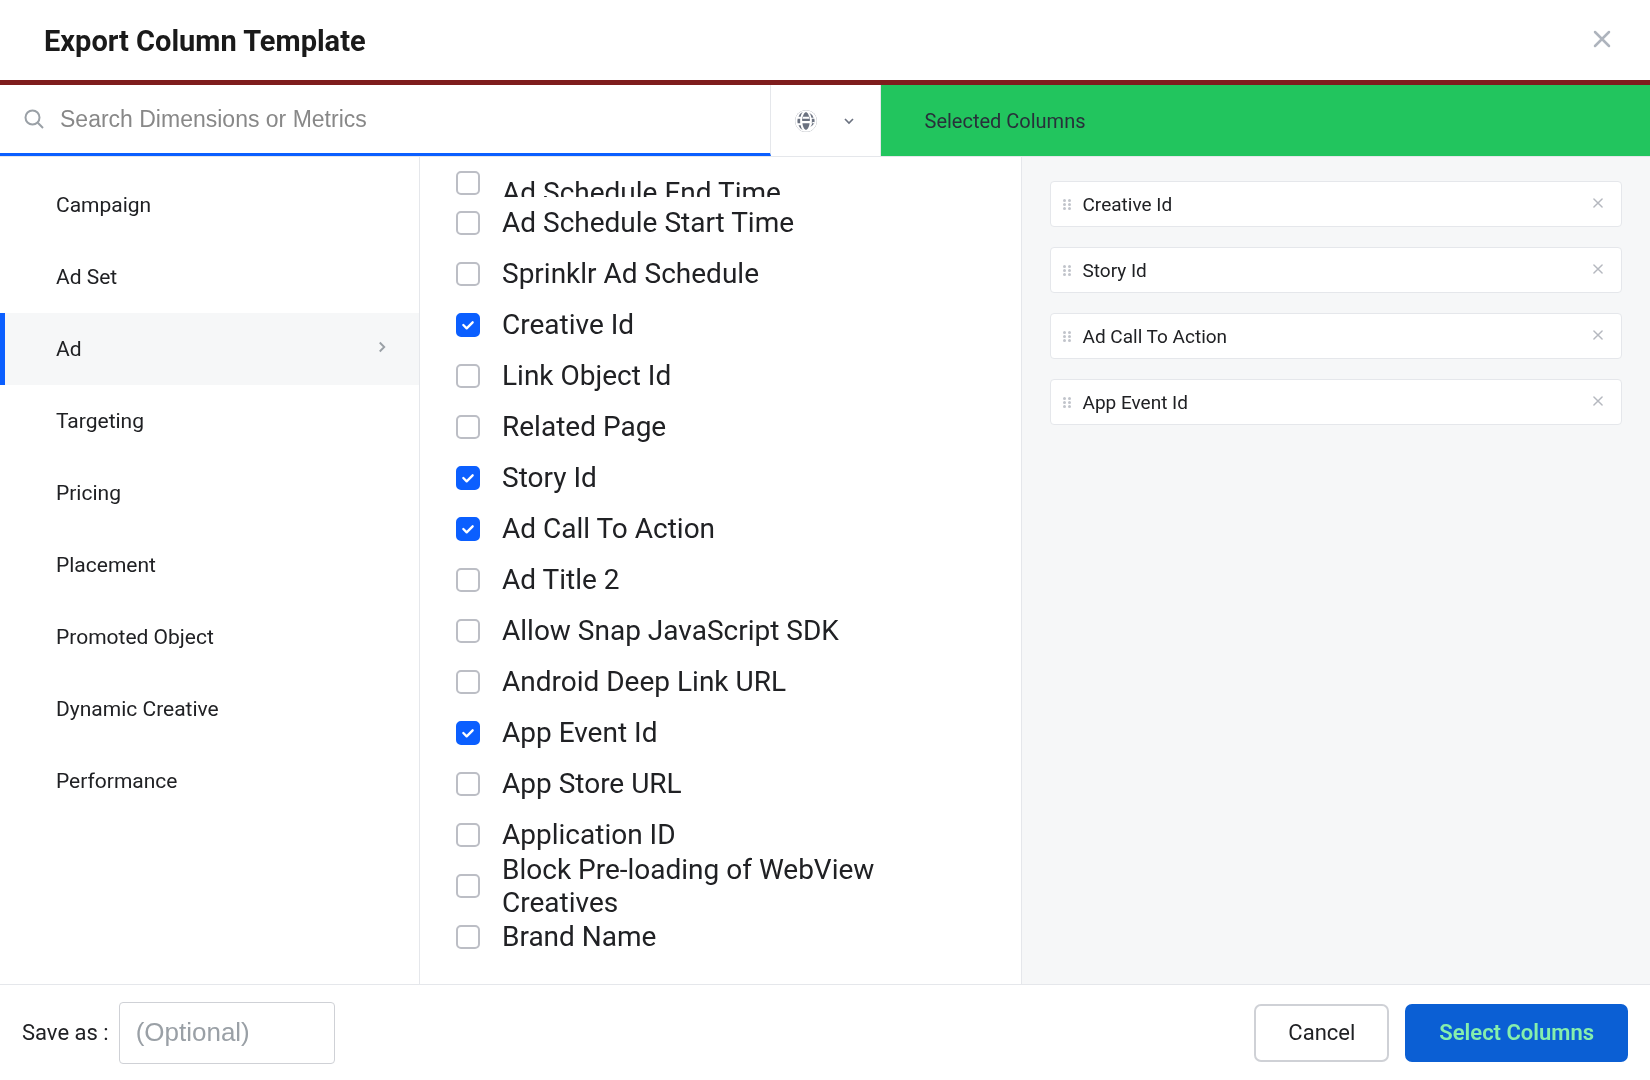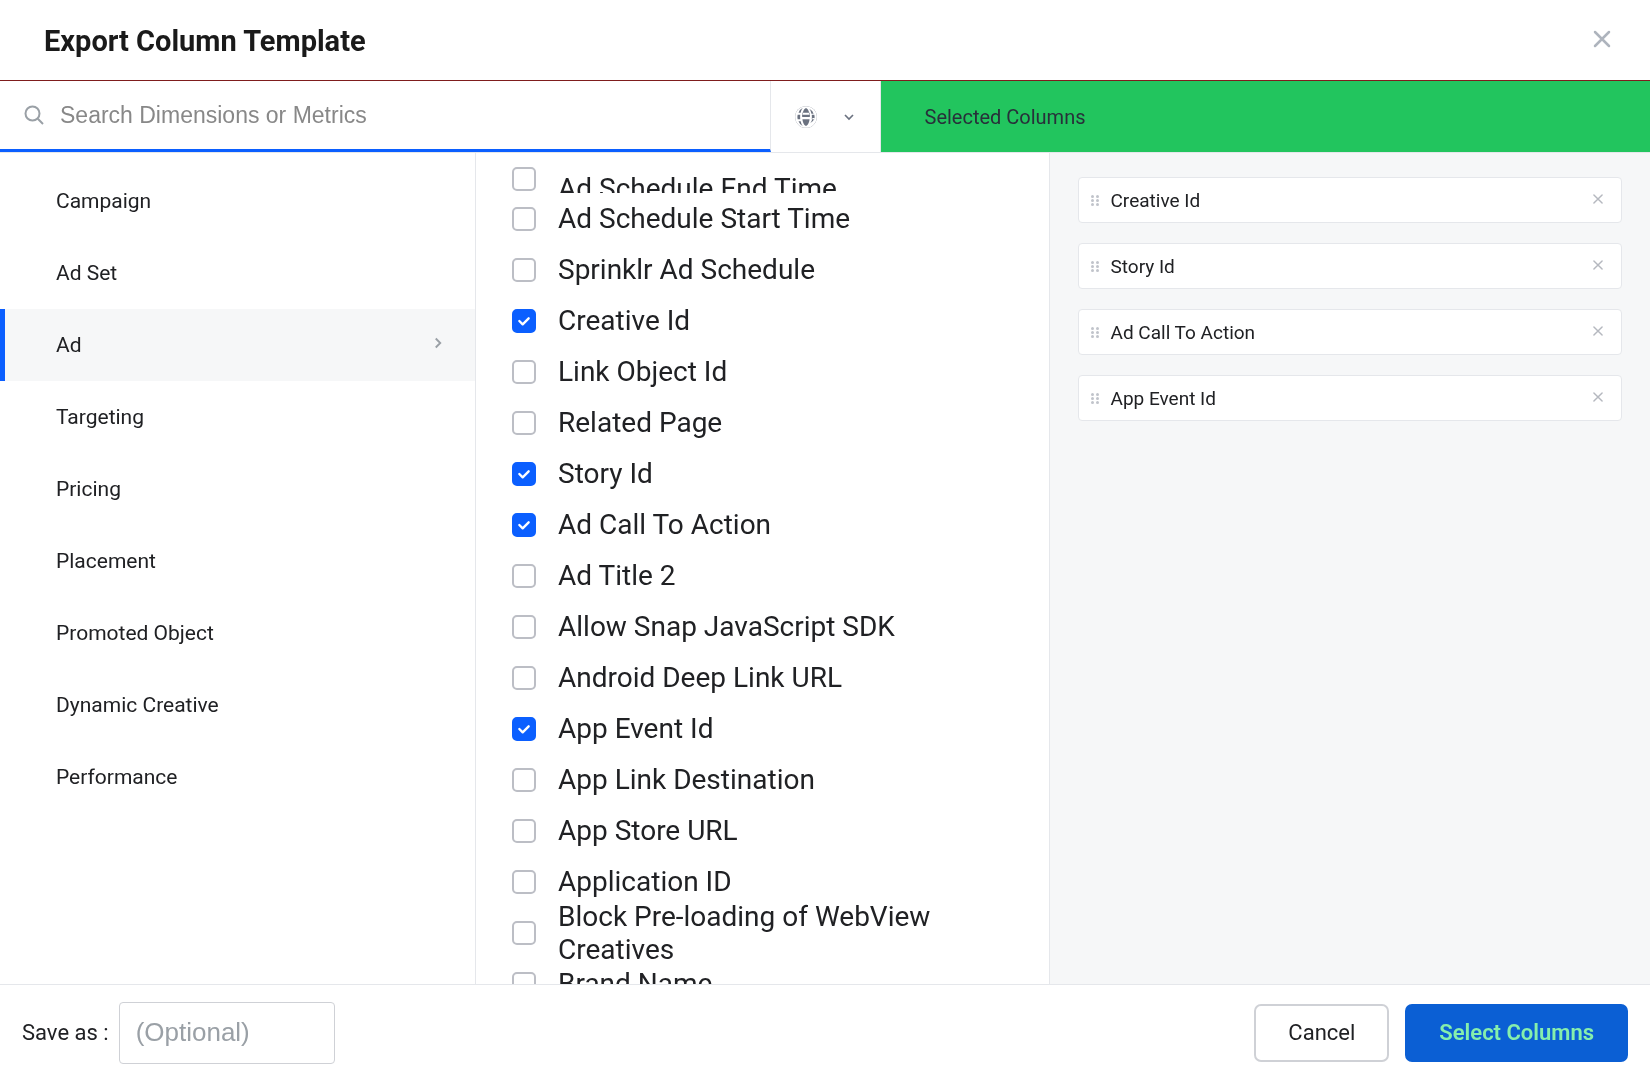--- a/index.html
+++ b/index.html
@@ -15,21 +15,21 @@
     width: 1650px;
     height: 1080px;
     display: flex;
     flex-direction: column;
   }
   .header {
     padding: 24px 36px 22px 44px;
     display: flex;
     align-items: center;
     justify-content: space-between;
-    border-bottom: 1px solid #7f1d1d;
+    border-bottom: 5px solid #7f1d1d;
   }
   .header-title {
     font-size: 29px;
     font-weight: 700;
   }
   .close-btn {
     color: #aeb4bd;
     cursor: pointer;
     font-size: 28px;
     line-height: 1;
@@ -82,21 +82,21 @@
     color: #28303a;
   }
 
   .main {
     flex: 1;
     display: flex;
     overflow: hidden;
   }
 
   .sidebar {
-    width: 476px;
+    width: 420px;
     border-right: 1px solid #e5e7eb;
     overflow-y: auto;
     padding-top: 12px;
   }
   .side-item {
     height: 72px;
     display: flex;
     align-items: center;
     padding: 0 28px 0 56px;
     font-size: 21px;
@@ -362,24 +362,20 @@
         <div class="chk-row">
           <div class="chk checked">
             <svg width="16" height="16" viewBox="0 0 24 24" fill="none" stroke="#fff" stroke-width="3.5" stroke-linecap="round" stroke-linejoin="round">
               <polyline points="5 12 10 17 19 8"></polyline>
             </svg>
           </div>
           <span class="chk-label">App Event Id</span>
         </div>
         <div class="chk-row">
           <div class="chk"></div>
-          <span class="chk-label">App Link Destination</span>
-        </div>
-        <div class="chk-row">
-          <div class="chk"></div>
           <span class="chk-label">App Store URL</span>
         </div>
         <div class="chk-row">
           <div class="chk"></div>
           <span class="chk-label">Application ID</span>
         </div>
         <div class="chk-row">
           <div class="chk"></div>
           <span class="chk-label">Block Pre-loading of WebView Creatives</span>
         </div>

